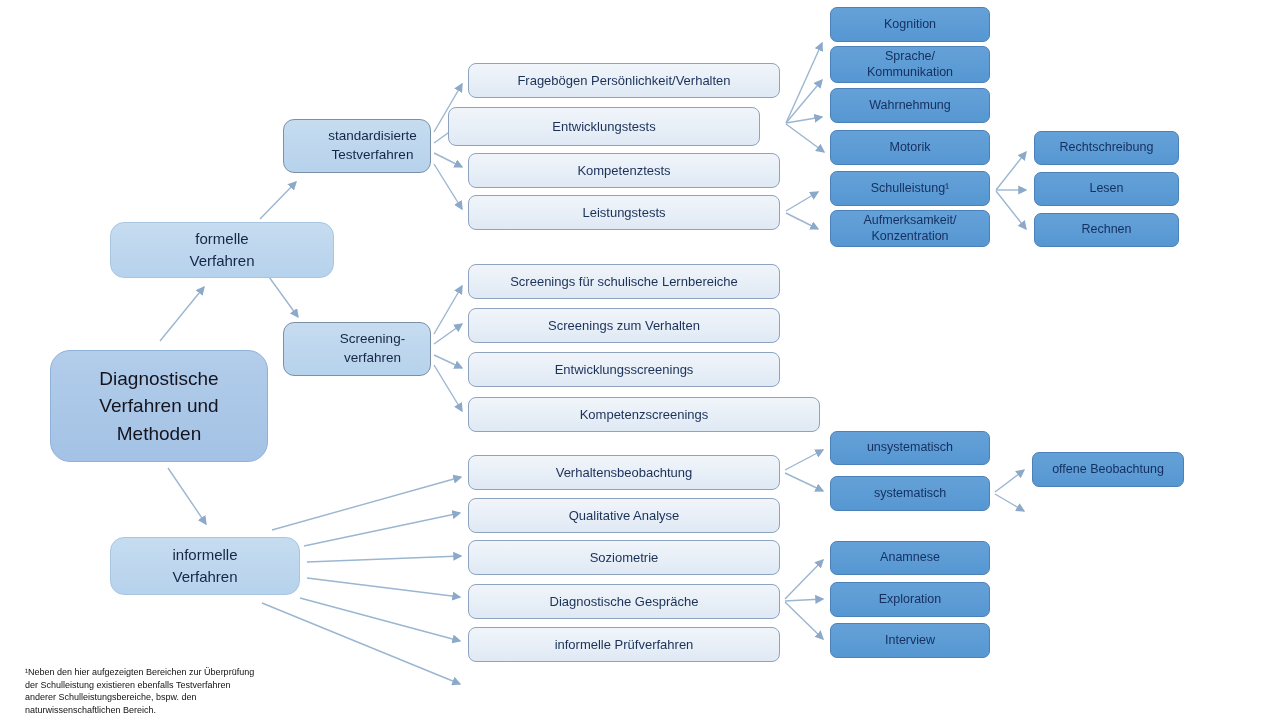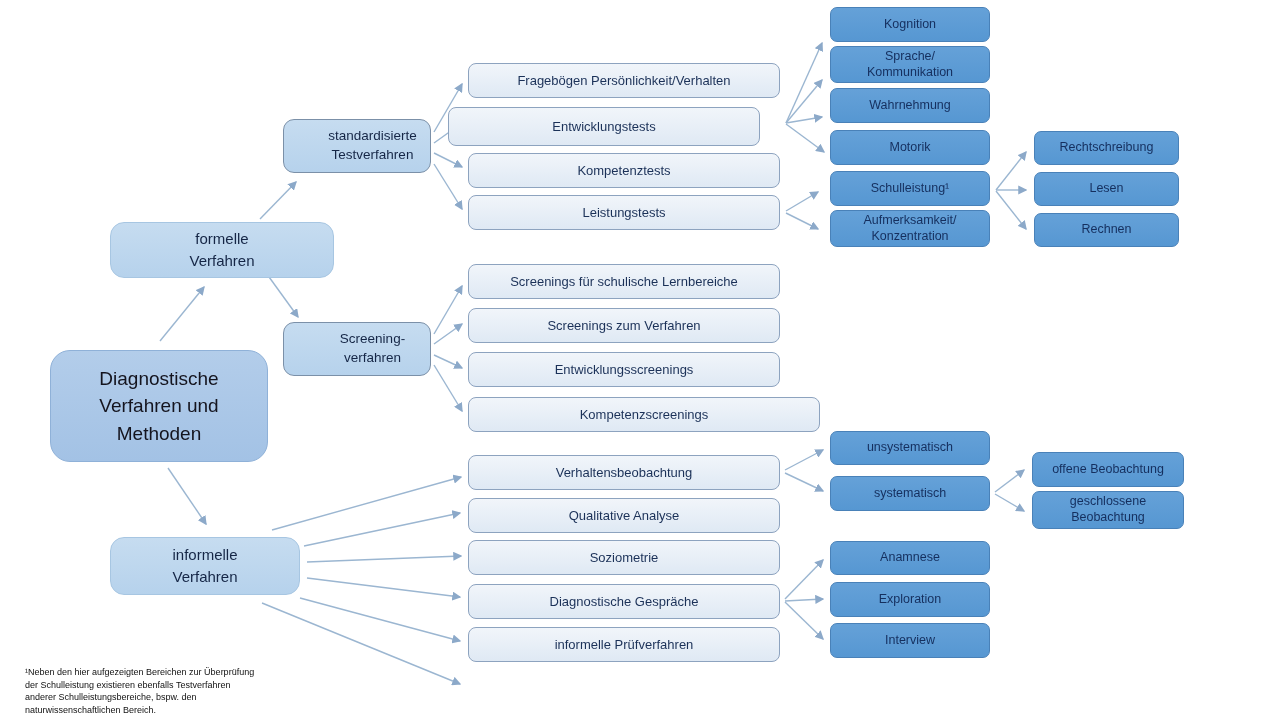--- a/index.html
+++ b/index.html
@@ -95,21 +95,21 @@
   <div class="node subbranch" style="left:283px;top:119px;width:148px;height:54px">standardisierte
 Testverfahren</div>
   <div class="node subbranch" style="left:283px;top:322px;width:148px;height:54px">Screening-
 verfahren</div>
 
   <div class="node light" style="left:468px;top:63px;width:312px;height:35px">Fragebögen Persönlichkeit/Verhalten</div>
   <div class="node light" style="left:448px;top:107px;width:312px;height:39px">Entwicklungstests</div>
   <div class="node light" style="left:468px;top:195px;width:312px;height:35px">Leistungstests</div>
   <div class="node light" style="left:468px;top:153px;width:312px;height:35px">Kompetenztests</div>
   <div class="node light" style="left:468px;top:264px;width:312px;height:35px">Screenings für schulische Lernbereiche</div>
-  <div class="node light" style="left:468px;top:308px;width:312px;height:35px">Screenings zum Verfahren</div>
+  <div class="node light" style="left:468px;top:308px;width:312px;height:35px">Screenings zum Verhalten</div>
   <div class="node light" style="left:468px;top:352px;width:312px;height:35px">Entwicklungsscreenings</div>
   <div class="node light" style="left:468px;top:397px;width:352px;height:35px">Kompetenzscreenings</div>
   <div class="node light" style="left:468px;top:455px;width:312px;height:35px">Verhaltensbeobachtung</div>
   <div class="node light" style="left:468px;top:498px;width:312px;height:35px">Qualitative Analyse</div>
   <div class="node light" style="left:468px;top:540px;width:312px;height:35px">Soziometrie</div>
   <div class="node light" style="left:468px;top:584px;width:312px;height:35px">Diagnostische Gespräche</div>
   <div class="node light" style="left:468px;top:627px;width:312px;height:35px">informelle Prüfverfahren</div>
 
   <div class="node dark" style="left:830px;top:7px;width:160px;height:35px">Kognition</div>
   <div class="node dark" style="left:830px;top:46px;width:160px;height:37px">Sprache/
@@ -122,21 +122,19 @@
   <div class="node dark" style="left:830px;top:431px;width:160px;height:34px">unsystematisch</div>
   <div class="node dark" style="left:830px;top:476px;width:160px;height:35px">systematisch</div>
   <div class="node dark" style="left:830px;top:541px;width:160px;height:34px">Anamnese</div>
   <div class="node dark" style="left:830px;top:582px;width:160px;height:35px">Exploration</div>
   <div class="node dark" style="left:830px;top:623px;width:160px;height:35px">Interview</div>
 
   <div class="node dark" style="left:1034px;top:131px;width:145px;height:34px">Rechtschreibung</div>
   <div class="node dark" style="left:1034px;top:172px;width:145px;height:34px">Lesen</div>
   <div class="node dark" style="left:1034px;top:213px;width:145px;height:34px">Rechnen</div>
   <div class="node dark" style="left:1032px;top:452px;width:152px;height:35px">offene Beobachtung</div>
-  <div class="node dark" style="left:1032px;top:491px;width:152px;height:38px">geschlossene
-Beobachtung</div>
 
   <div class="footnote">¹Neben den hier aufgezeigten Bereichen zur Überprüfung
 der Schulleistung existieren ebenfalls Testverfahren
 anderer Schulleistungsbereiche, bspw. den
 naturwissenschaftlichen Bereich.</div>
 
 </div>
 
 </body></html>

